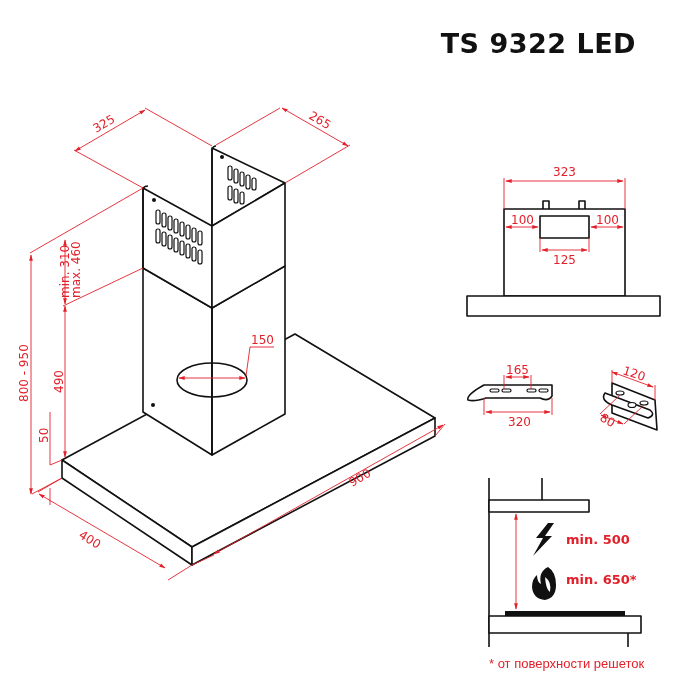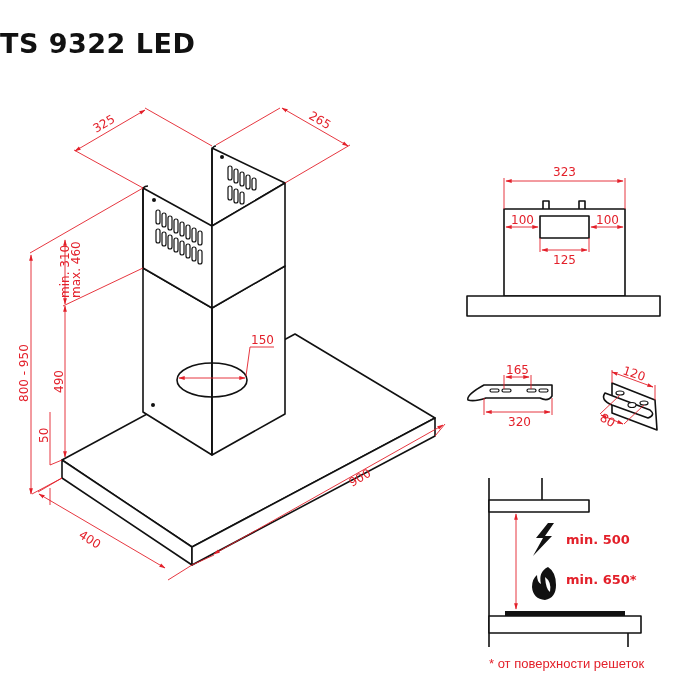--- a/index.html
+++ b/index.html
@@ -1,17 +1,17 @@
 <!DOCTYPE html>
 <html><head>
 <meta charset="utf-8">
 <style>
   html,body{margin:0;padding:0;background:#ffffff;}
   body{width:700px;height:700px;position:relative;overflow:hidden;font-family:"DejaVu Sans","Liberation Sans",sans-serif;}
-  .title{position:absolute;left:0;top:28px;width:636px;text-align:left;font-size:27px;font-weight:bold;color:#111;letter-spacing:0.5px;}
+  .title{position:absolute;left:0;top:28px;width:636px;text-align:right;font-size:27px;font-weight:bold;color:#111;letter-spacing:0.5px;}
   svg{position:absolute;left:0;top:0;}
   .dim{fill:#e3202a;font-family:"DejaVu Sans","Liberation Sans",sans-serif;font-size:12px;}
   .lbl{fill:#e3202a;font-family:"DejaVu Sans","Liberation Sans",sans-serif;font-size:13px;font-weight:bold;}
   .note{fill:#e3202a;font-family:"Liberation Sans","DejaVu Sans",sans-serif;font-size:13px;}
   .k{stroke:#111;stroke-width:1.6;fill:none;stroke-linejoin:round;}
   .kf{stroke:#111;stroke-width:1.6;fill:#fff;stroke-linejoin:round;}
   .r{stroke:#e3202a;stroke-width:0.9;fill:none;}
   .slot{stroke:#111;stroke-width:1.2;fill:#fff;}
 </style>
 </head>

